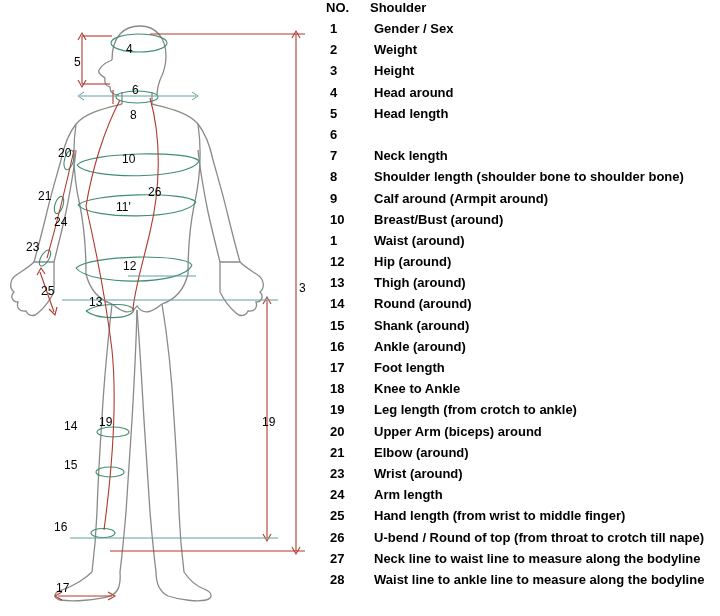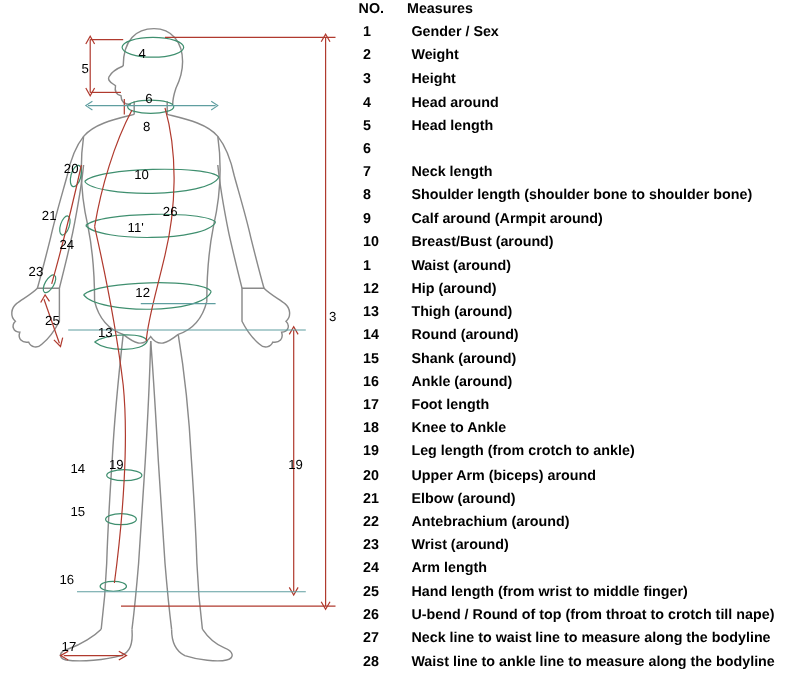--- a/index.html
+++ b/index.html
@@ -233,21 +233,21 @@
         <text class="dim-num" x="54" y="531">16</text>
         <text class="dim-num" x="56" y="592">17</text>
       </g>
 
     </svg>
   </div>
 
   <div id="measure-table">
     <div class="tbl-header">
       <div class="col-no">NO.</div>
-      <div class="col-name">Measures</div>
+      <div class="col-name">Shoulder</div>
     </div>
     <div id="rows-container">
         <div class="tbl-row">
           <div class="col-no">1</div>
           <div class="col-name">Gender / Sex</div>
         </div>
         <div class="tbl-row">
           <div class="col-no">2</div>
           <div class="col-name">Weight</div>
         </div>
@@ -320,24 +320,20 @@
         </div>
         <div class="tbl-row">
           <div class="col-no">20</div>
           <div class="col-name">Upper Arm (biceps) around</div>
         </div>
         <div class="tbl-row">
           <div class="col-no">21</div>
           <div class="col-name">Elbow (around)</div>
         </div>
         <div class="tbl-row">
-          <div class="col-no">22</div>
-          <div class="col-name">Antebrachium (around)</div>
-        </div>
-        <div class="tbl-row">
           <div class="col-no">23</div>
           <div class="col-name">Wrist (around)</div>
         </div>
         <div class="tbl-row">
           <div class="col-no">24</div>
           <div class="col-name">Arm length</div>
         </div>
         <div class="tbl-row">
           <div class="col-no">25</div>
           <div class="col-name">Hand length (from wrist to middle finger)</div>

